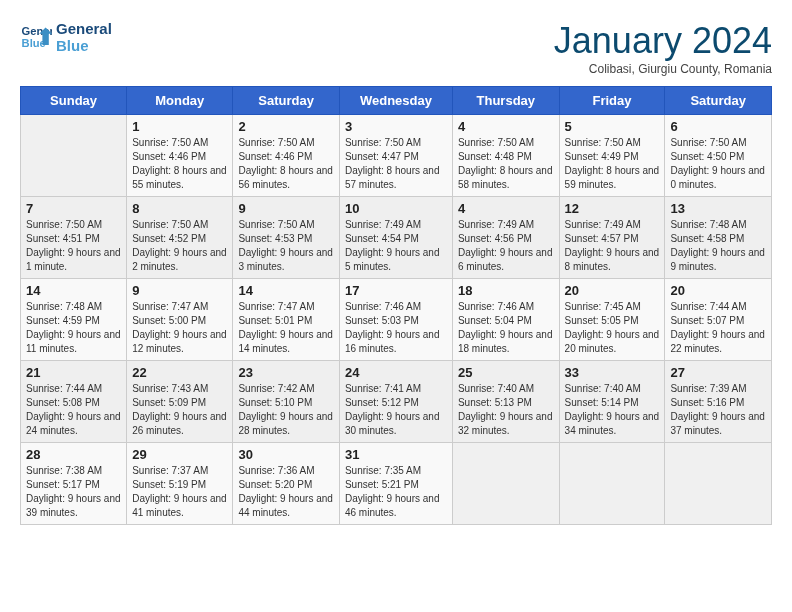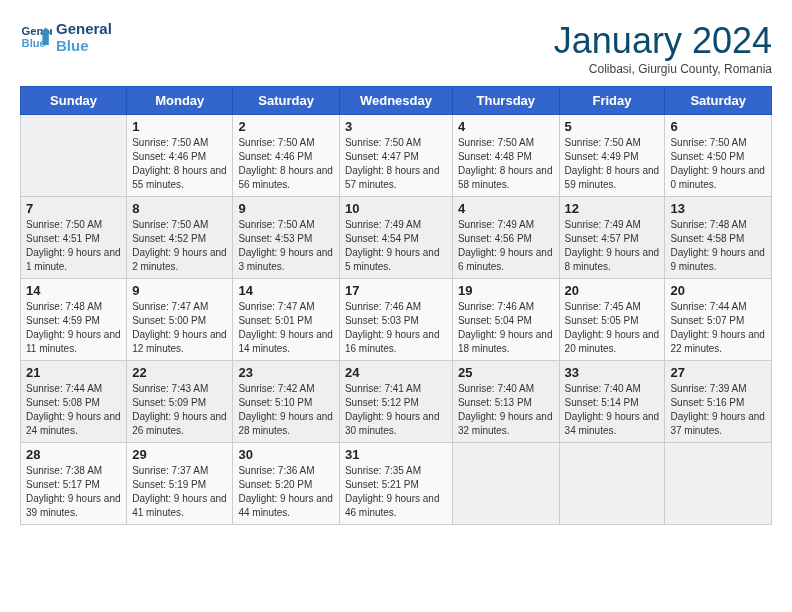--- a/index.html
+++ b/index.html
@@ -184,21 +184,21 @@
         </td>
         <td>
           <span class="day-number">14</span>
           <div class="day-info">Sunrise: 7:47 AM<br>Sunset: 5:01 PM<br>Daylight: 9 hours and 14 minutes.</div>
         </td>
         <td>
           <span class="day-number">17</span>
           <div class="day-info">Sunrise: 7:46 AM<br>Sunset: 5:03 PM<br>Daylight: 9 hours and 16 minutes.</div>
         </td>
         <td>
-          <span class="day-number">19</span>
+          <span class="day-number">18</span>
           <div class="day-info">Sunrise: 7:46 AM<br>Sunset: 5:04 PM<br>Daylight: 9 hours and 18 minutes.</div>
         </td>
         <td>
           <span class="day-number">20</span>
           <div class="day-info">Sunrise: 7:45 AM<br>Sunset: 5:05 PM<br>Daylight: 9 hours and 20 minutes.</div>
         </td>
         <td>
           <span class="day-number">20</span>
           <div class="day-info">Sunrise: 7:44 AM<br>Sunset: 5:07 PM<br>Daylight: 9 hours and 22 minutes.</div>
         </td>

